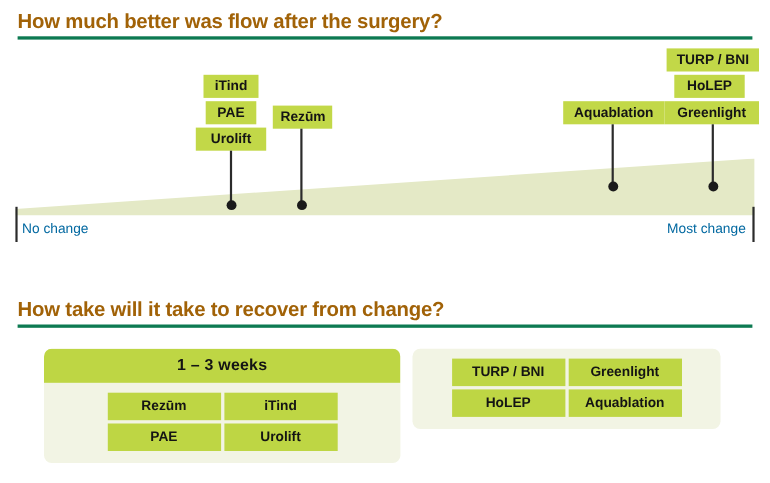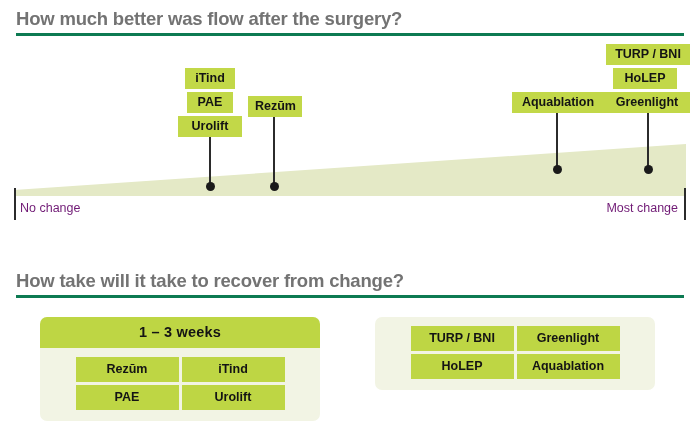--- a/index.html
+++ b/index.html
@@ -15,21 +15,21 @@
     font-family: "Liberation Sans", sans-serif;
     color: #1a1a1a;
   }
 
   
   .section-heading {
     position: absolute;
     left: 16px;
     font-size: 18.5px;
     font-weight: 700;
-    color: #737373;
+    color: #a16207;
     letter-spacing: -0.2px;
     white-space: nowrap;
   }
   .section-heading .em {
     font-weight: 700;
   }
   .section-heading .light {
     font-weight: 600;
   }
   .heading-rule {
@@ -58,21 +58,21 @@
 
   .axis-tick {
     position: absolute;
     width: 2px;
     background: #2b2b2b;
   }
   .axis-label {
     position: absolute;
     font-size: 12.5px;
     font-weight: 400;
-    color: #701a75;
+    color: #0369a1;
     white-space: nowrap;
   }
 
   
   .stem {
     position: absolute;
     width: 2px;
     background: #2b2b2b;
   }
   .dot {
@@ -182,21 +182,21 @@
   </div>
 </div>
 
 <div>
 
   <div class="section-heading" style="top:270px;">
     <span class="light">How take will it take to </span><span class="em">recover from change</span><span class="light">?</span>
   </div>
   <div class="heading-rule" style="top:295px; width:668px;"></div>
 
-  <div class="panel" style="left:40px; top:317px; width:280px;">
+  <div class="panel" style="left:40px; top:317px; width:324px;">
     <div class="panel-header">1 – 3 weeks</div>
     <div class="panel-body">
       <div class="cell-row">
         <div class="cell">Rezūm</div>
         <div class="cell">iTind</div>
       </div>
       <div class="cell-row">
         <div class="cell">PAE</div>
         <div class="cell">Urolift</div>
       </div>

